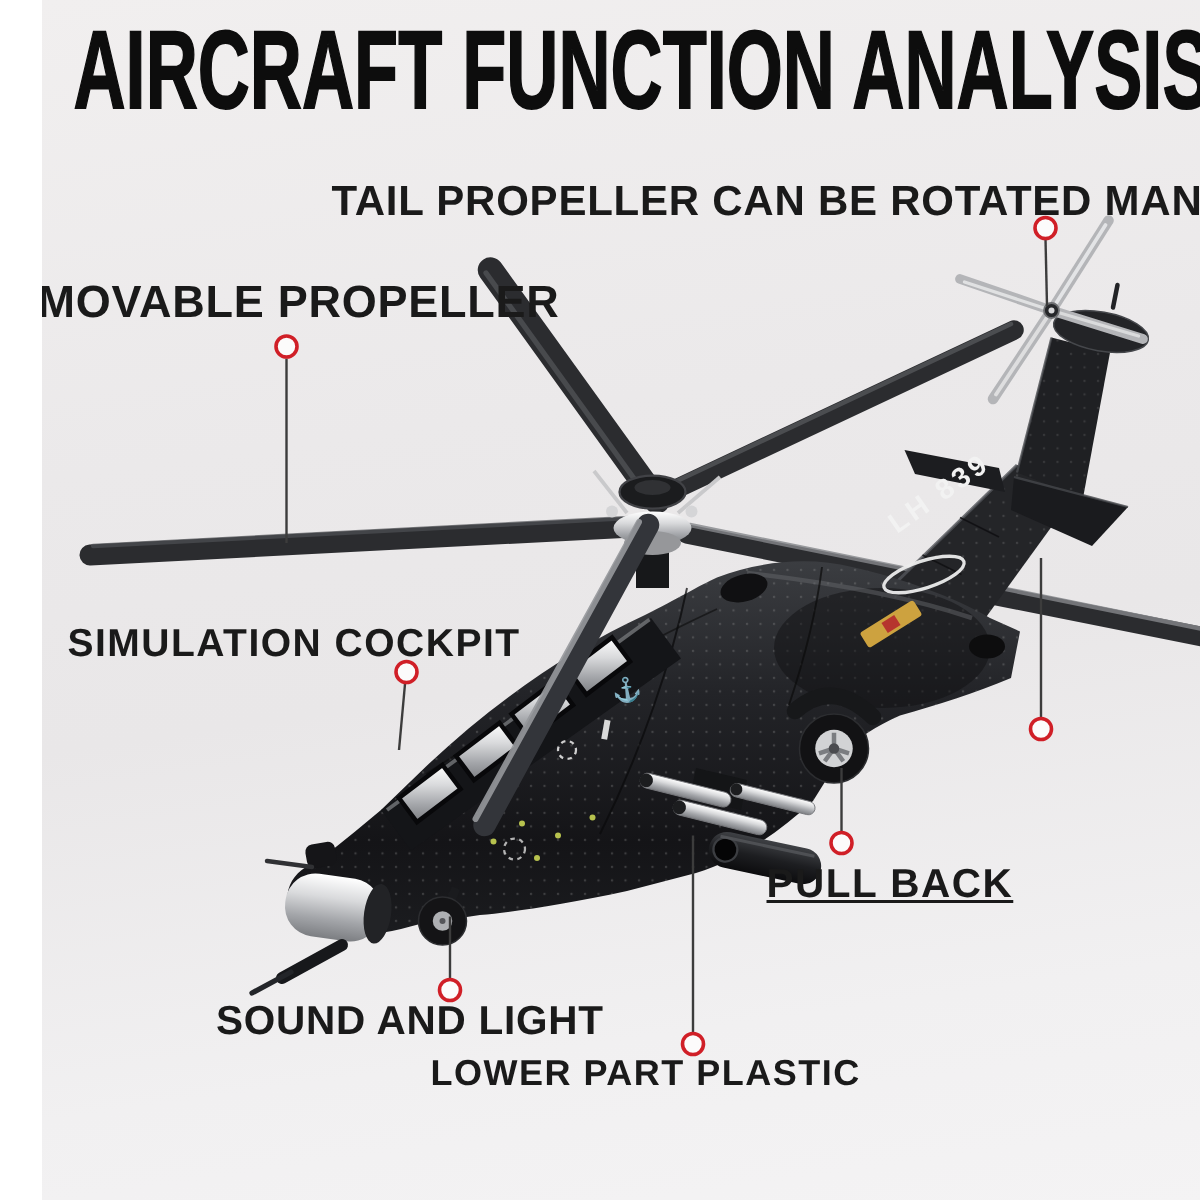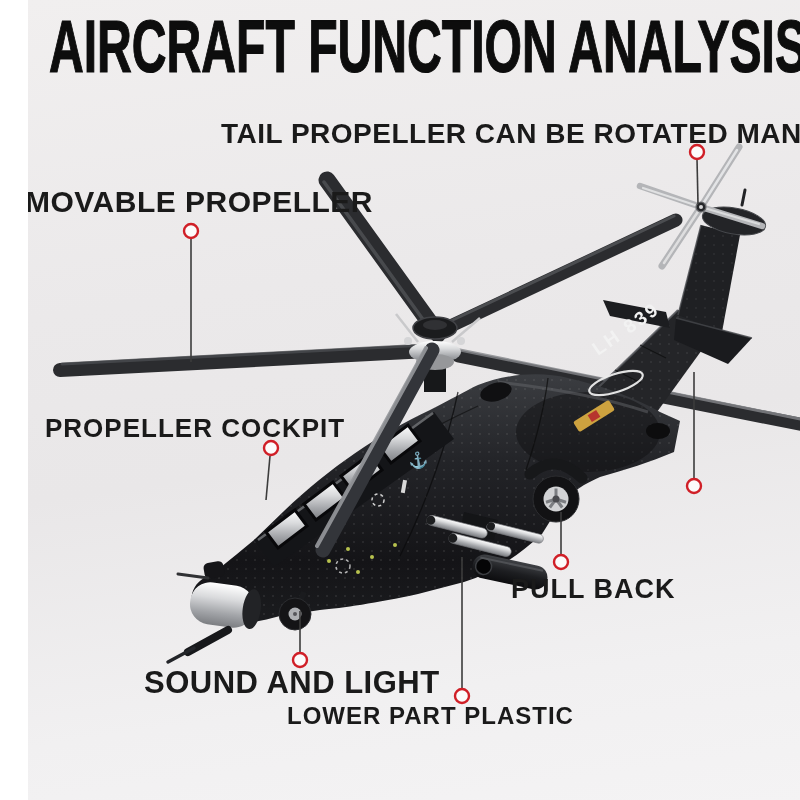--- a/index.html
+++ b/index.html
@@ -12,21 +12,21 @@
   .scene{position:absolute;left:0;top:0;width:800px;height:800px;}
   .label{
     position:absolute;font-weight:700;color:#1a1a1a;line-height:1;
     white-space:nowrap;letter-spacing:0.5px;
   }
   .lbl-tail{left:193px;top:120px;font-size:28px;}
   .lbl-movable{left:-3px;top:187px;font-size:30px;}
   .lbl-cockpit{left:17px;top:415px;font-size:26px;letter-spacing:1px;}
   .lbl-alloy{left:589px;top:493px;font-size:25px;letter-spacing:2px;}
   .lbl-pull{left:483px;top:576px;font-size:27px;letter-spacing:1px;}
-  .lbl-sound{left:116px;top:667px;font-size:31px;letter-spacing:0.5px;text-align:right;}
+  .lbl-sound{left:116px;top:667px;font-size:27px;letter-spacing:0.5px;text-align:right;}
   .lbl-lower{left:259px;top:704px;font-size:24px;letter-spacing:1px;}
   .callout-line{stroke-width:1.6;}
   .callout-dot{fill:#fcfbfb;stroke-width:2.4;}
 </style>
 </head>
 <body>
 
 <div class="stage">
 
   <svg class="scene" viewBox="0 0 800 800">
@@ -226,17 +226,17 @@
       <circle class="callout-dot" cx="243" cy="448" r="7" stroke="#d01f27"></circle>
       <circle class="callout-dot" cx="666" cy="486" r="7" stroke="#d01f27"></circle>
       <circle class="callout-dot" cx="533" cy="562" r="7" stroke="#d01f27"></circle>
       <circle class="callout-dot" cx="272" cy="660" r="7" stroke="#d01f27"></circle>
       <circle class="callout-dot" cx="434" cy="696" r="7" stroke="#d01f27"></circle>
     </g>
   </svg>
 
   <div class="label lbl-tail" style="color: rgb(26, 26, 26);">TAIL PROPELLER CAN BE ROTATED MANUALLY</div>
   <div class="label lbl-movable" style="color: rgb(26, 26, 26);">MOVABLE PROPELLER</div>
-  <div class="label lbl-cockpit" style="color: rgb(26, 26, 26);">PROPELLER COCKPIT</div>
-  <div class="label lbl-pull" style="color: rgb(26, 26, 26);">PULL BACK</div>
+  <div class="label lbl-cockpit" style="color: rgb(26, 26, 26);">SIMULATION COCKPIT</div>
+  <div class="label lbl-pull" style="color: rgb(26, 26, 26); text-decoration: underline;">PULL BACK</div>
   <div class="label lbl-sound" style="color: rgb(26, 26, 26);">SOUND AND LIGHT</div>
   <div class="label lbl-lower" style="color: rgb(26, 26, 26);">LOWER PART PLASTIC</div>
 </div>
 
 </body></html>

